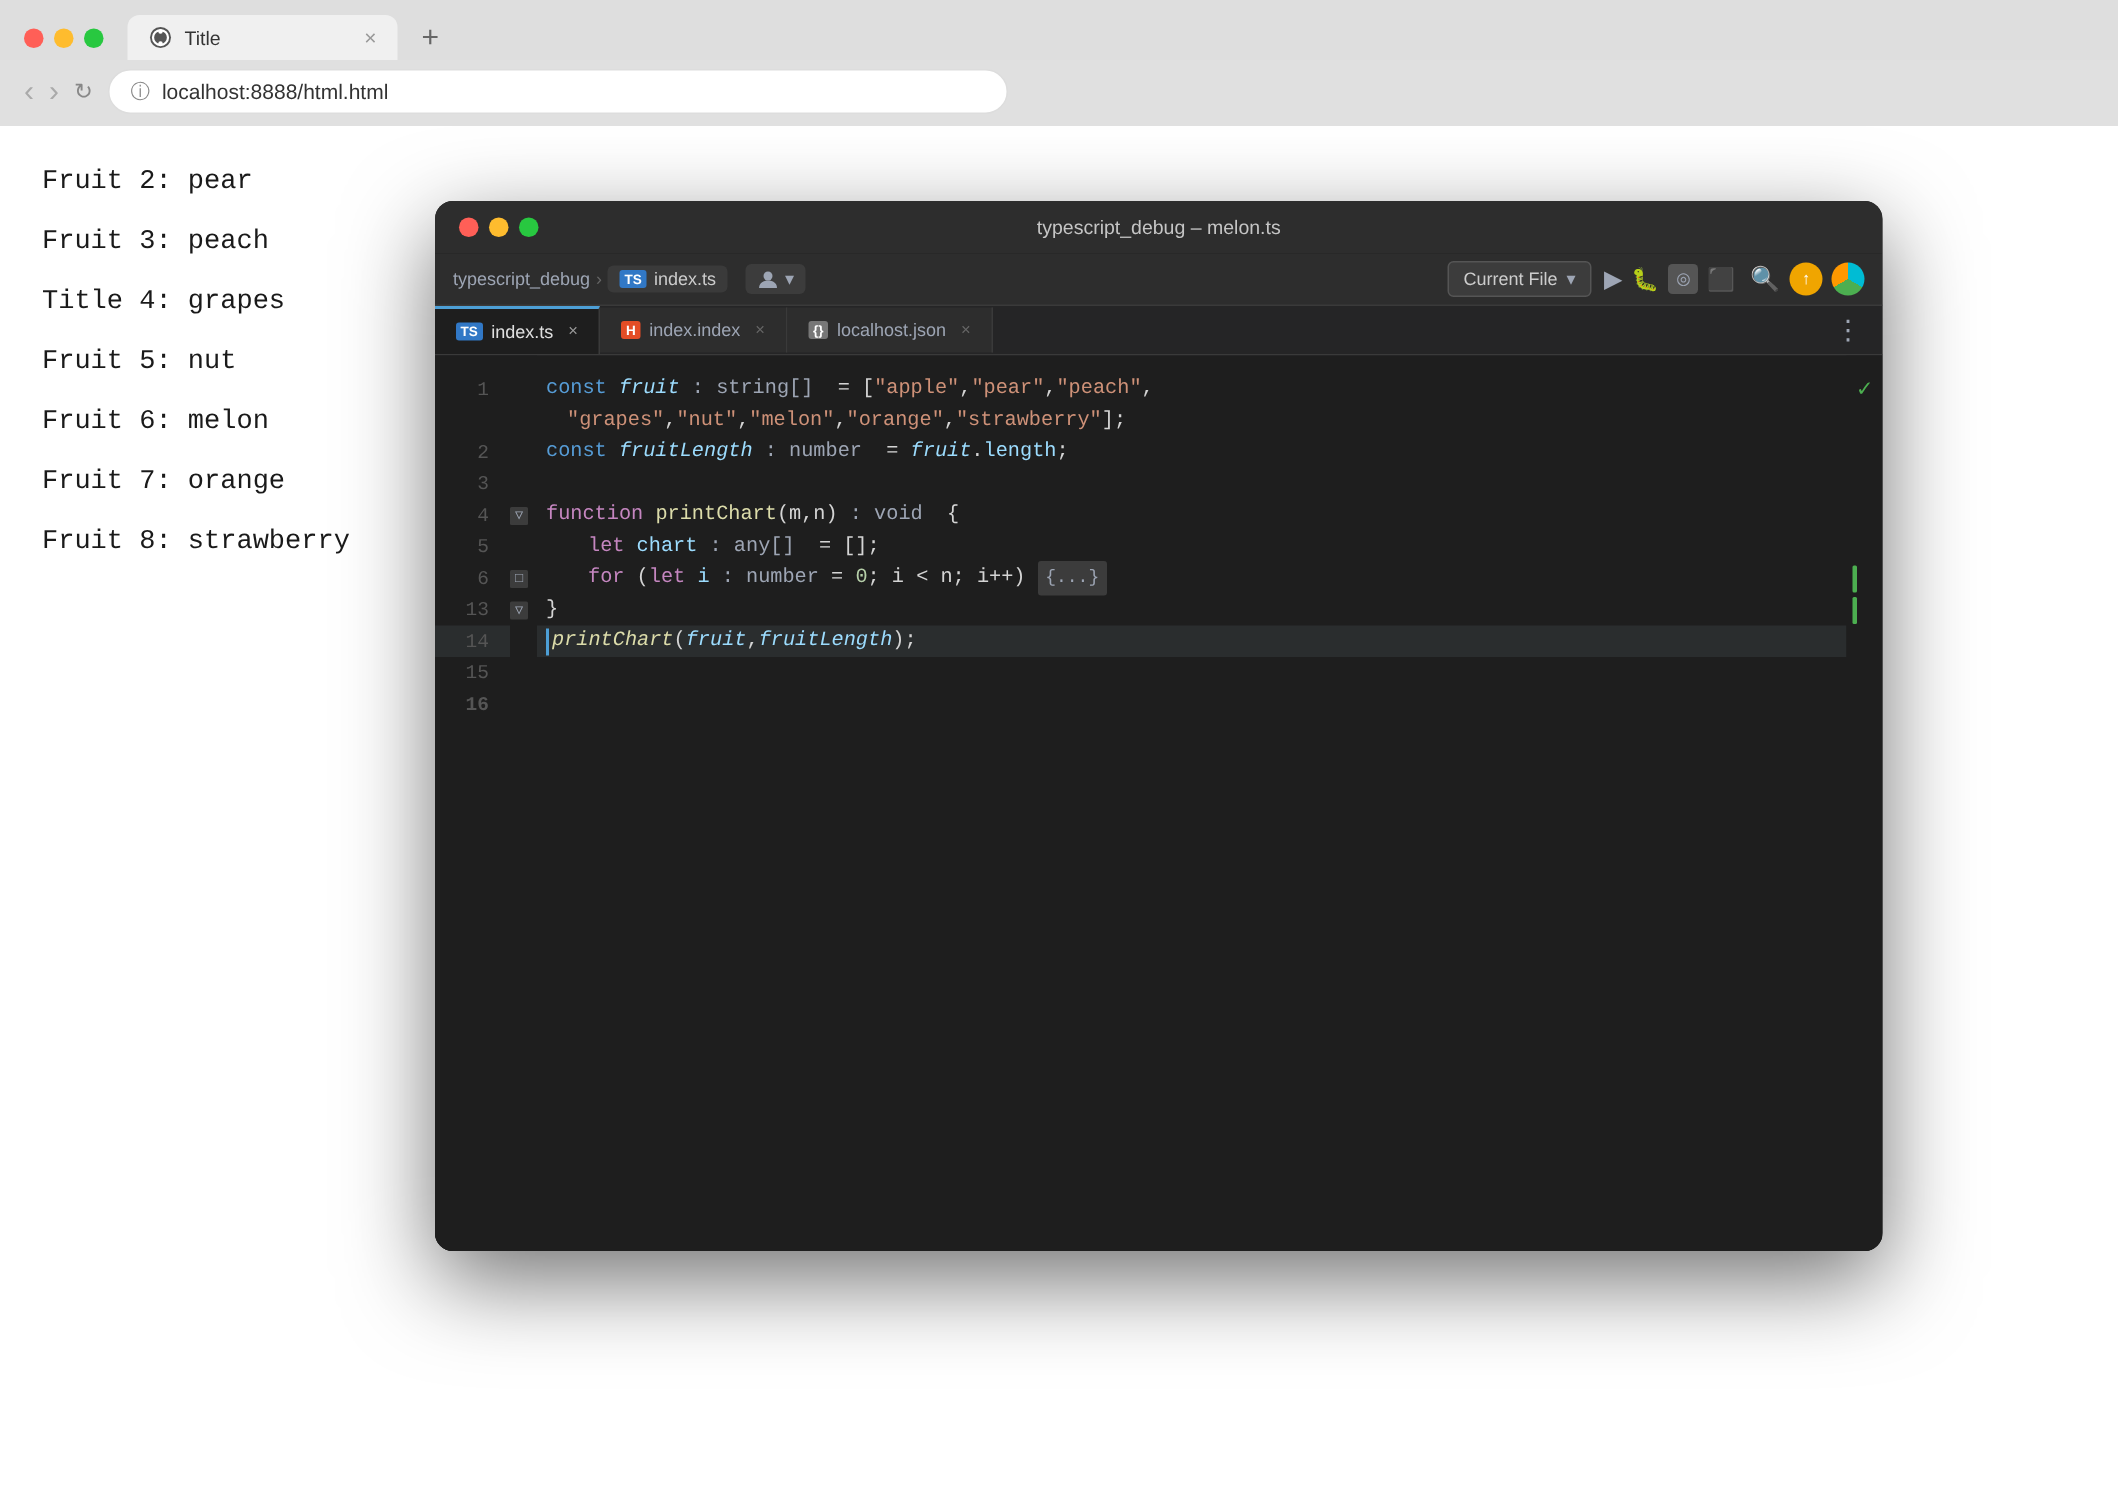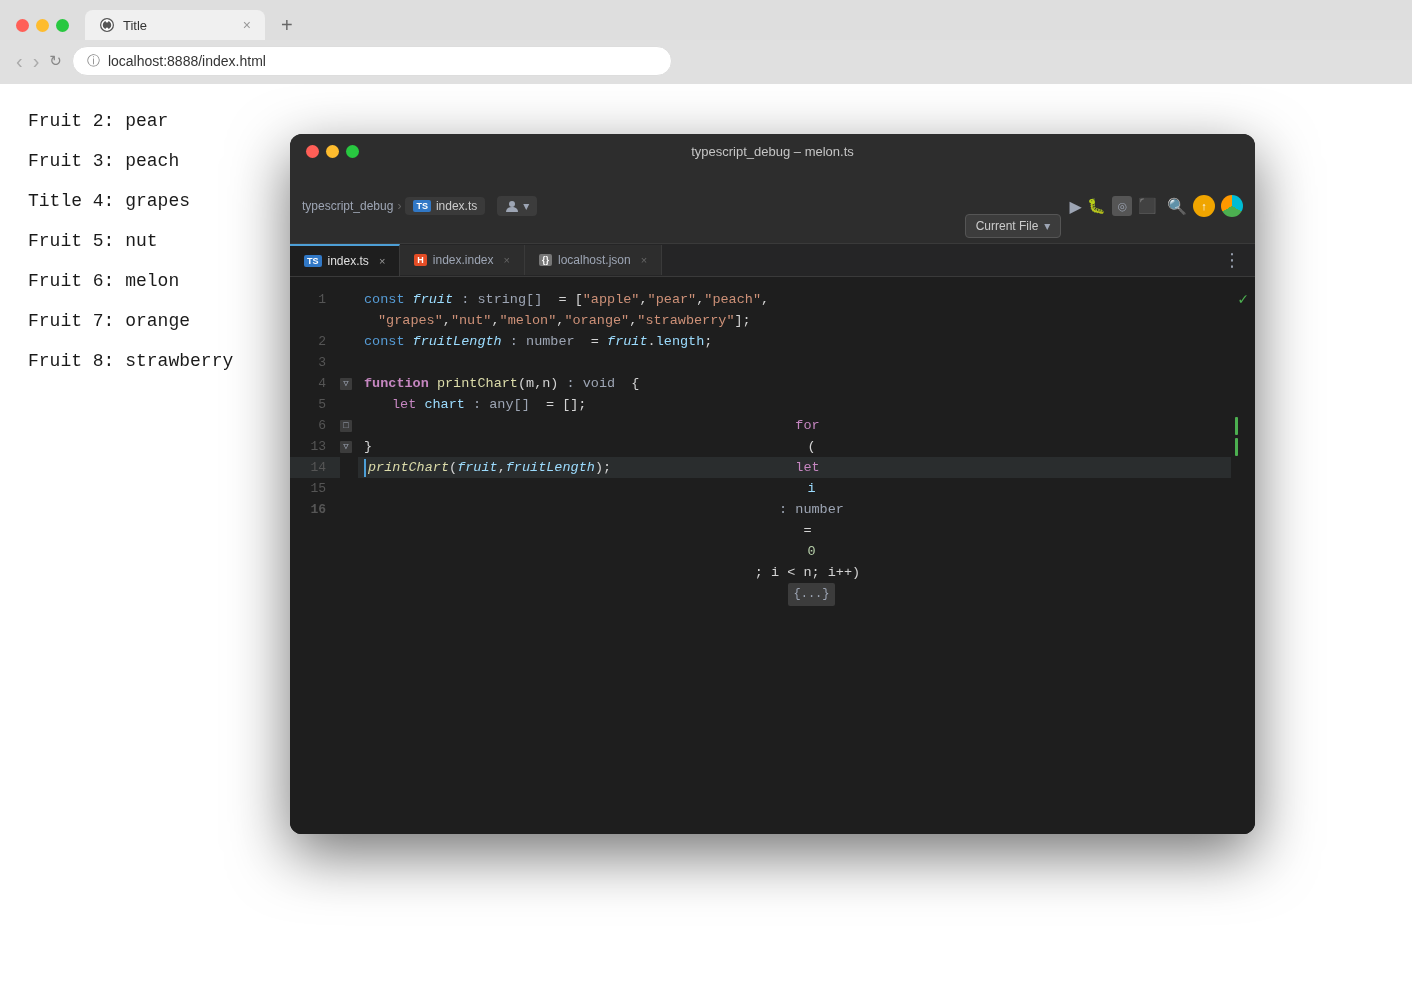--- a/index.html
+++ b/index.html
@@ -37,21 +37,21 @@
     </div>
     <span style="font-size:20px; color:#666; cursor:pointer; padding:2px 8px;">+</span>
   </div>
 
   <div style="display:flex; align-items:center; padding:6px 16px 8px; gap:10px; background:#e0e0e0;">
     <span style="color:#aaa; font-size:20px; cursor:pointer; font-weight:300;">‹</span>
     <span style="color:#aaa; font-size:20px; cursor:pointer; font-weight:300;">›</span>
     <span style="color:#888; font-size:15px; cursor:pointer;">↻</span>
     <div style="flex:1; background:white; border-radius:20px; padding:5px 14px; display:flex; align-items:center; gap:8px; font-size:14px; color:#333; border:1px solid #ddd; max-width:600px;">
       <span style="color:#888; font-size:13px;">ⓘ</span>
-      <span>localhost:8888/index.html</span>
+      <span>localhost:8888/html.html</span>
     </div>
   </div>
 </div>
 
 <div style="position:relative; background:white; height: calc(1000px - 80px); padding: 28px 0 0 28px; overflow:hidden;">
 
   <div style="font-family: 'Courier New', Courier, monospace; font-size:18px; color:#1a1a1a; line-height:1.0;">
     <div style="margin-bottom:22px;"><span>Fruit 2: pear</span></div>
     <div style="margin-bottom:22px;"><span>Fruit 3: peach</span></div>
     <div style="margin-bottom:22px;"><span>Title 4: grapes</span></div>
@@ -86,21 +86,21 @@
       <div style="background:#3c3c3c; border-radius:4px; padding:3px 8px; display:flex; align-items:center; gap:4px; cursor:pointer; color:#ccc; font-size:12px; margin-left:4px;">
         <svg width="14" height="14" viewBox="0 0 14 14">
           <circle cx="7" cy="5" r="3" fill="#9da5b4"></circle>
           <path d="M1 13c0-3.3 2.7-5 6-5s6 1.7 6 5" fill="#9da5b4"></path>
         </svg>
         <span style="color:#9da5b4;">▾</span>
       </div>
 
       <div style="flex:1;"></div>
 
-      <div style="background:#3c3c3c; border:1px solid #555; border-radius:4px; color:#ccc; font-size:12px; padding:4px 10px; display:flex; align-items:center; gap:6px; cursor:pointer;margin-top:40px;">
+      <div style="background:#3c3c3c; border:1px solid #555; border-radius:4px; color:#ccc; font-size:12px; padding:4px 10px; display:flex; align-items:center; gap:6px; cursor:pointer;">
         <span>Current File</span>
         <span style="color:#9da5b4;">▾</span>
       </div>
 
       <div style="display:flex; align-items:center; gap:6px;">
 
         <span style="color:#9da5b4; font-size:16px; cursor:pointer;">▶</span>
 
         <span style="color:#9da5b4; font-size:15px; cursor:pointer;">🐛</span>
 
@@ -189,28 +189,28 @@
           <span style="color:#ce9178;">"grapes"</span><span style="color:#d4d4d4;">,</span><span style="color:#ce9178;">"nut"</span><span style="color:#d4d4d4;">,</span><span style="color:#ce9178;">"melon"</span><span style="color:#d4d4d4;">,</span><span style="color:#ce9178;">"orange"</span><span style="color:#d4d4d4;">,</span><span style="color:#ce9178;">"strawberry"</span><span style="color:#d4d4d4;">];</span>
         </div>
 
         <div style="height:21px; white-space:pre; display:flex; align-items:center;">
           <span style="color:#569cd6;">const </span><span style="color:#9cdcfe; font-style:italic;">fruitLength</span><span style="color:#9da5b4;"> : number  </span><span style="color:#d4d4d4;">= </span><span style="color:#9cdcfe; font-style:italic;">fruit</span><span style="color:#d4d4d4;">.</span><span style="color:#9cdcfe;">length</span><span style="color:#d4d4d4;">;</span>
         </div>
 
         <div style="height:21px; white-space:pre;">&nbsp;</div>
 
         <div style="height:21px; white-space:pre; display:flex; align-items:center;">
-          <span style="color:#c586c0;font-weight:bold;">function </span><span style="color:#dcdcaa;">printChart</span><span style="color:#d4d4d4;">(m,n) </span><span style="color:#9da5b4;">: void  </span><span style="color:#d4d4d4;">{</span>
+          <span style="color:#c586c0;">function </span><span style="color:#dcdcaa;">printChart</span><span style="color:#d4d4d4;">(m,n) </span><span style="color:#9da5b4;">: void  </span><span style="color:#d4d4d4;">{</span>
         </div>
 
         <div style="height:21px; white-space:pre; display:flex; align-items:center; padding-left:28px;">
           <span style="color:#c586c0;">let </span><span style="color:#9cdcfe;">chart</span><span style="color:#9da5b4;"> : any[]  </span><span style="color:#d4d4d4;">= [];</span>
         </div>
 
-        <div style="height:21px; white-space:pre; display:flex; align-items:center; padding-left:28px;flex-direction:column;">
+        <div style="height:21px; white-space:pre; display:flex; align-items:center; padding-left:28px;">
           <span style="color:#c586c0;">for </span><span style="color:#d4d4d4;">(</span><span style="color:#c586c0;">let </span><span style="color:#9cdcfe;">i</span><span style="color:#9da5b4;"> : number </span><span style="color:#d4d4d4;">= </span><span style="color:#b5cea8;">0</span><span style="color:#d4d4d4;">; i &lt; n; i++) </span><span style="background:#3c3c3c; color:#9da5b4; padding:1px 5px; border-radius:2px; font-size:12px;">{...}</span>
         </div>
 
         <div style="height:21px; white-space:pre; display:flex; align-items:center;">
           <span style="color:#d4d4d4;">}</span>
         </div>
 
         <div style="height:21px; white-space:pre; display:flex; align-items:center; background:#2a2d2e; margin-left:-6px; padding-left:6px;">
           <span style="display:inline-block; width:2px; height:18px; background:#4d9fd6; margin-right:2px;"></span><span style="color:#dcdcaa; font-style:italic;">printChart</span><span style="color:#d4d4d4;">(</span><span style="color:#9cdcfe; font-style:italic;">fruit</span><span style="color:#d4d4d4;">,</span><span style="color:#9cdcfe; font-style:italic;">fruitLength</span><span style="color:#d4d4d4;">);</span>
         </div>

